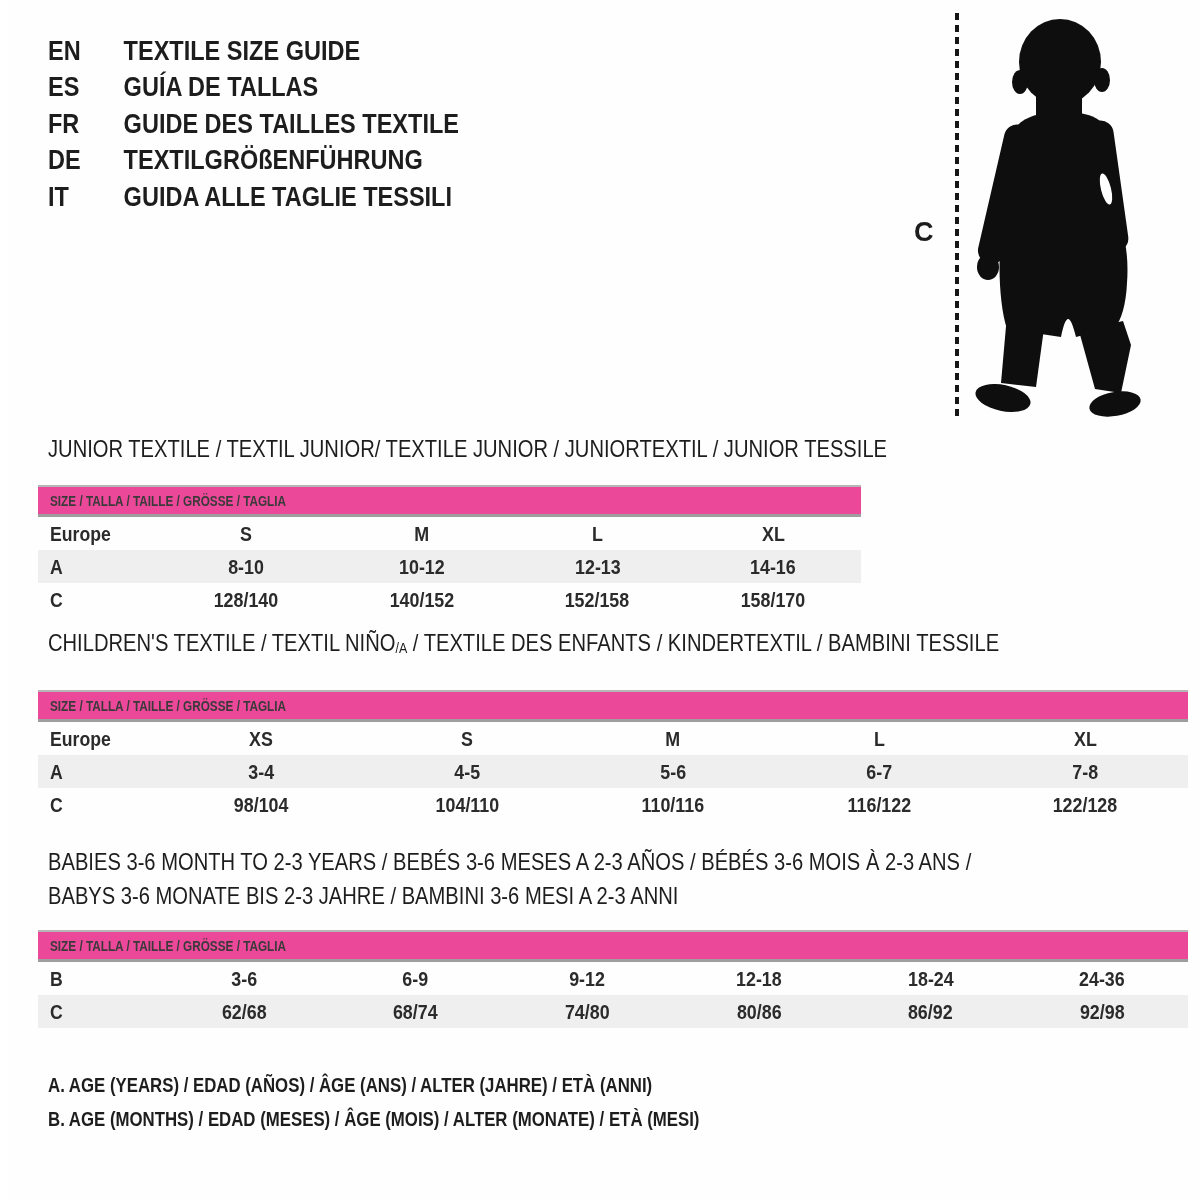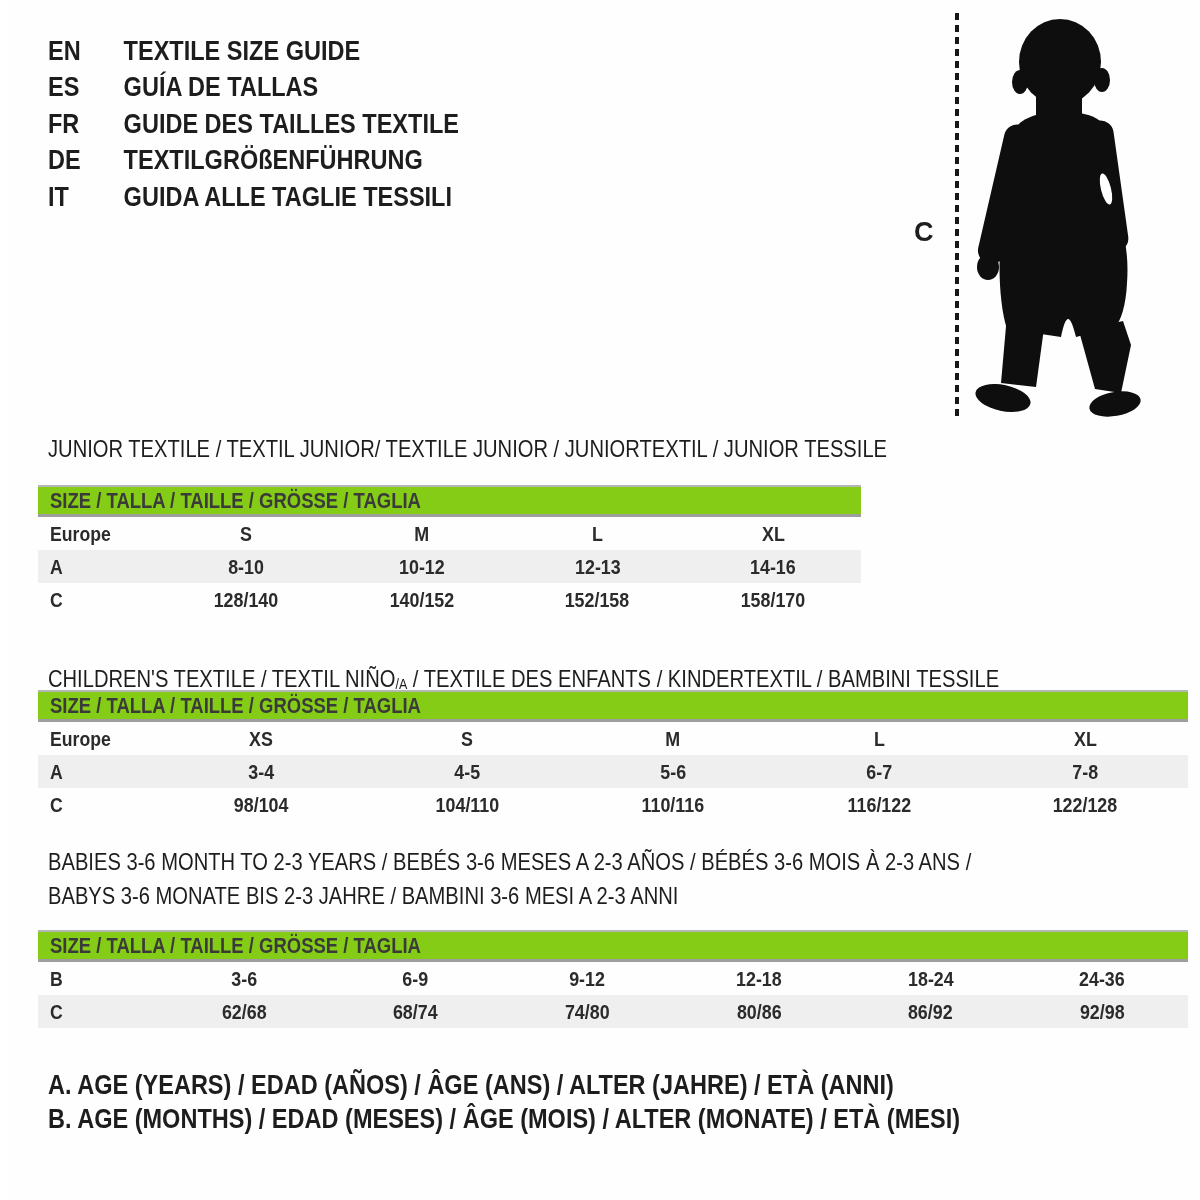--- a/index.html
+++ b/index.html
@@ -28,32 +28,32 @@
   .measure-label { position:absolute; left:906px; top:217px; font-size:27px; font-weight:bold; }
   .toddler { position:absolute; left:955px; top:15px; }
 
   
   .sec-title { position:absolute; left:40px; font-size:24px; font-weight:normal; line-height:34px; white-space:nowrap; }
   .title-sub { font-size:0.62em; vertical-align:-0.15em; }
 
   
   .size-table { position:absolute; left:30px; }
   .t-head {
-    height:27px; background:#84cc16;
+    height:27px; background:#ec4899;
     border-top:2px solid #b6b6b6; border-bottom:3px solid #9e9e9e;
     display:flex; align-items:center; padding-left:12px;
-    font-size:22px; font-weight:bold; color:#3a3a3a;
+    font-size:14px; font-weight:bold; color:#3a3a3a;
   }
   .t-row { display:flex; align-items:center; height:33px; font-size:21px; font-weight:bold; color:#2b2b2b; }
   .t-row.alt { background:#efefef; }
   .t-label { width:120px; flex:0 0 120px; padding-left:12px; box-sizing:border-box; }
   .t-cell { flex:1; text-align:center; }
 
   
-  .legend { position:absolute; left:40px; top:1068px; font-size:28px; font-weight:bold; line-height:34px; }
+  .legend { position:absolute; left:40px; top:1068px; font-size:20px; font-weight:bold; line-height:34px; }
 </style>
 </head>
 <body>
 
 <div class="page">
 
   <div class="lang-block cl">
     <div class="lang-row">
       <span class="lang-code">EN</span>
       <span class="lang-label">TEXTILE SIZE GUIDE</span>
@@ -118,21 +118,21 @@
     </div>
     <div class="t-row">
       <span class="t-label"><span class="cl">C</span></span>
       <span class="t-cell"><span class="cx">128/140</span></span>
       <span class="t-cell"><span class="cx">140/152</span></span>
       <span class="t-cell"><span class="cx">152/158</span></span>
       <span class="t-cell"><span class="cx">158/170</span></span>
     </div>
   </div>
 
-  <div class="sec-title" style="top:662px">
+  <div class="sec-title" style="top:626px">
     <span class="cl"><span>CHILDREN'S TEXTILE / TEXTIL NIÑO</span><sub class="title-sub">/A</sub><span> / TEXTILE DES ENFANTS / KINDERTEXTIL / BAMBINI TESSILE</span></span>
   </div>
   <div class="size-table" style="top:690px;width:1150px">
     <div class="t-head">
       <span class="cl">SIZE / TALLA / TAILLE / GRÖSSE / TAGLIA</span>
     </div>
     <div class="t-row">
       <span class="t-label"><span class="cl">Europe</span></span>
       <span class="t-cell"><span class="cx">XS</span></span>
       <span class="t-cell"><span class="cx">S</span></span>

